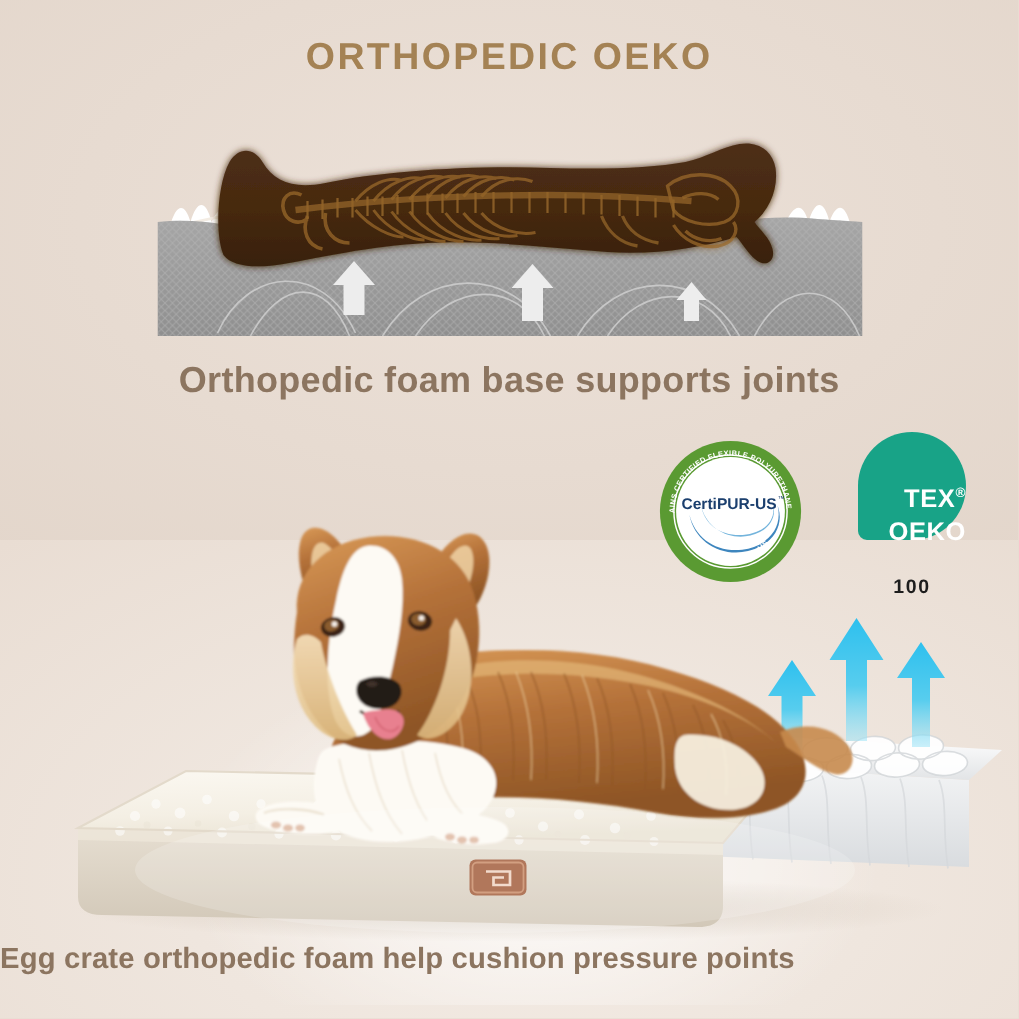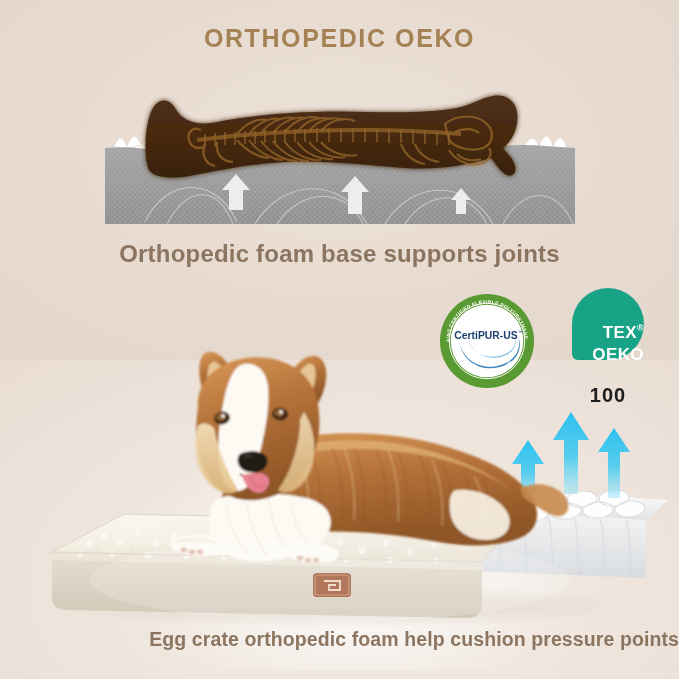--- a/index.html
+++ b/index.html
@@ -32,21 +32,21 @@
   .title{
     position:absolute; left:0; top:24px; width:679px; text-align:center;
     font-size:25px; letter-spacing:1.6px; font-weight:600;
     color:#a48254;
   }
   .sub-caption{
     position:absolute; left:0; top:240px; width:679px; text-align:center;
     font-size:24px; font-weight:600; color:#8c7560; letter-spacing:.2px;
   }
   .bottom-caption{
-    position:absolute; left:0; top:628px; width:679px; text-align:right;
+    position:absolute; left:0; top:628px; width:679px; text-align:left;
     font-size:19.5px; font-weight:600; color:#8c7560; letter-spacing:.1px;
   }
 
   
   .diagram{ position:absolute; left:105px; top:82px; width:470px; height:150px; }
   .diagram svg{ display:block; width:470px; height:150px; }
 
   
   .badges{ position:absolute; left:430px; top:288px; width:240px; height:120px; }
 
@@ -69,21 +69,21 @@
     position:absolute; left:0; top:36px; width:72px; text-align:right;
     color:#fff; font-size:17px; font-weight:bold; letter-spacing:.4px; line-height:1;
   }
   .oeko-l2 sup{ font-size:9px; vertical-align:super; }
   .oeko-std{
     position:absolute; left:0; top:78px; width:112px; text-align:center;
     color:#1d1d1d; font-size:14.5px; font-weight:bold; letter-spacing:1.1px; line-height:1.22;
   }
   .oeko-num{
     position:absolute; left:0; top:95px; width:112px; text-align:center;
-    color:#1d1d1d; font-size:20px; font-weight:bold; letter-spacing:1.1px; line-height:1.22;
+    color:#1d1d1d; font-size:13px; font-weight:bold; letter-spacing:1.1px; line-height:1.22;
   }
 
   
   .scene{ position:absolute; left:0; top:330px; width:679px; height:300px; }
   .scene svg{ display:block; width:679px; height:300px; }
 </style>
 </head>
 <body>
 
 <div id="page">

